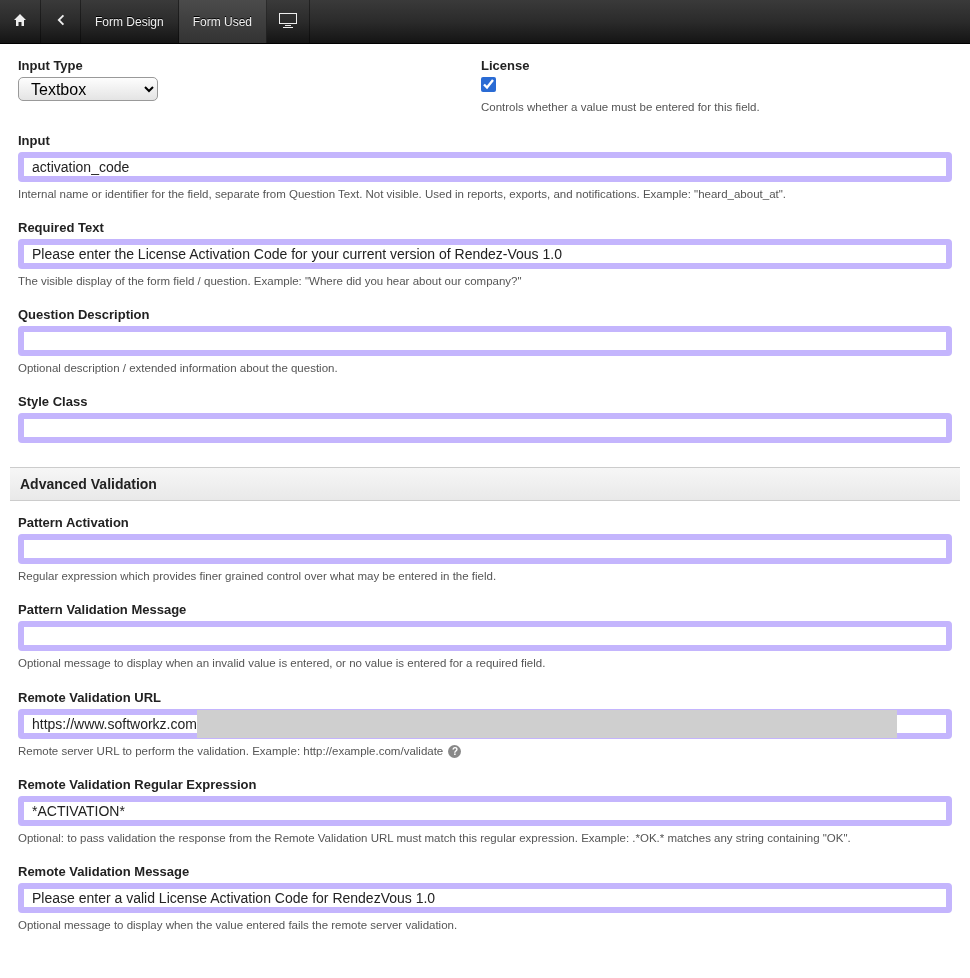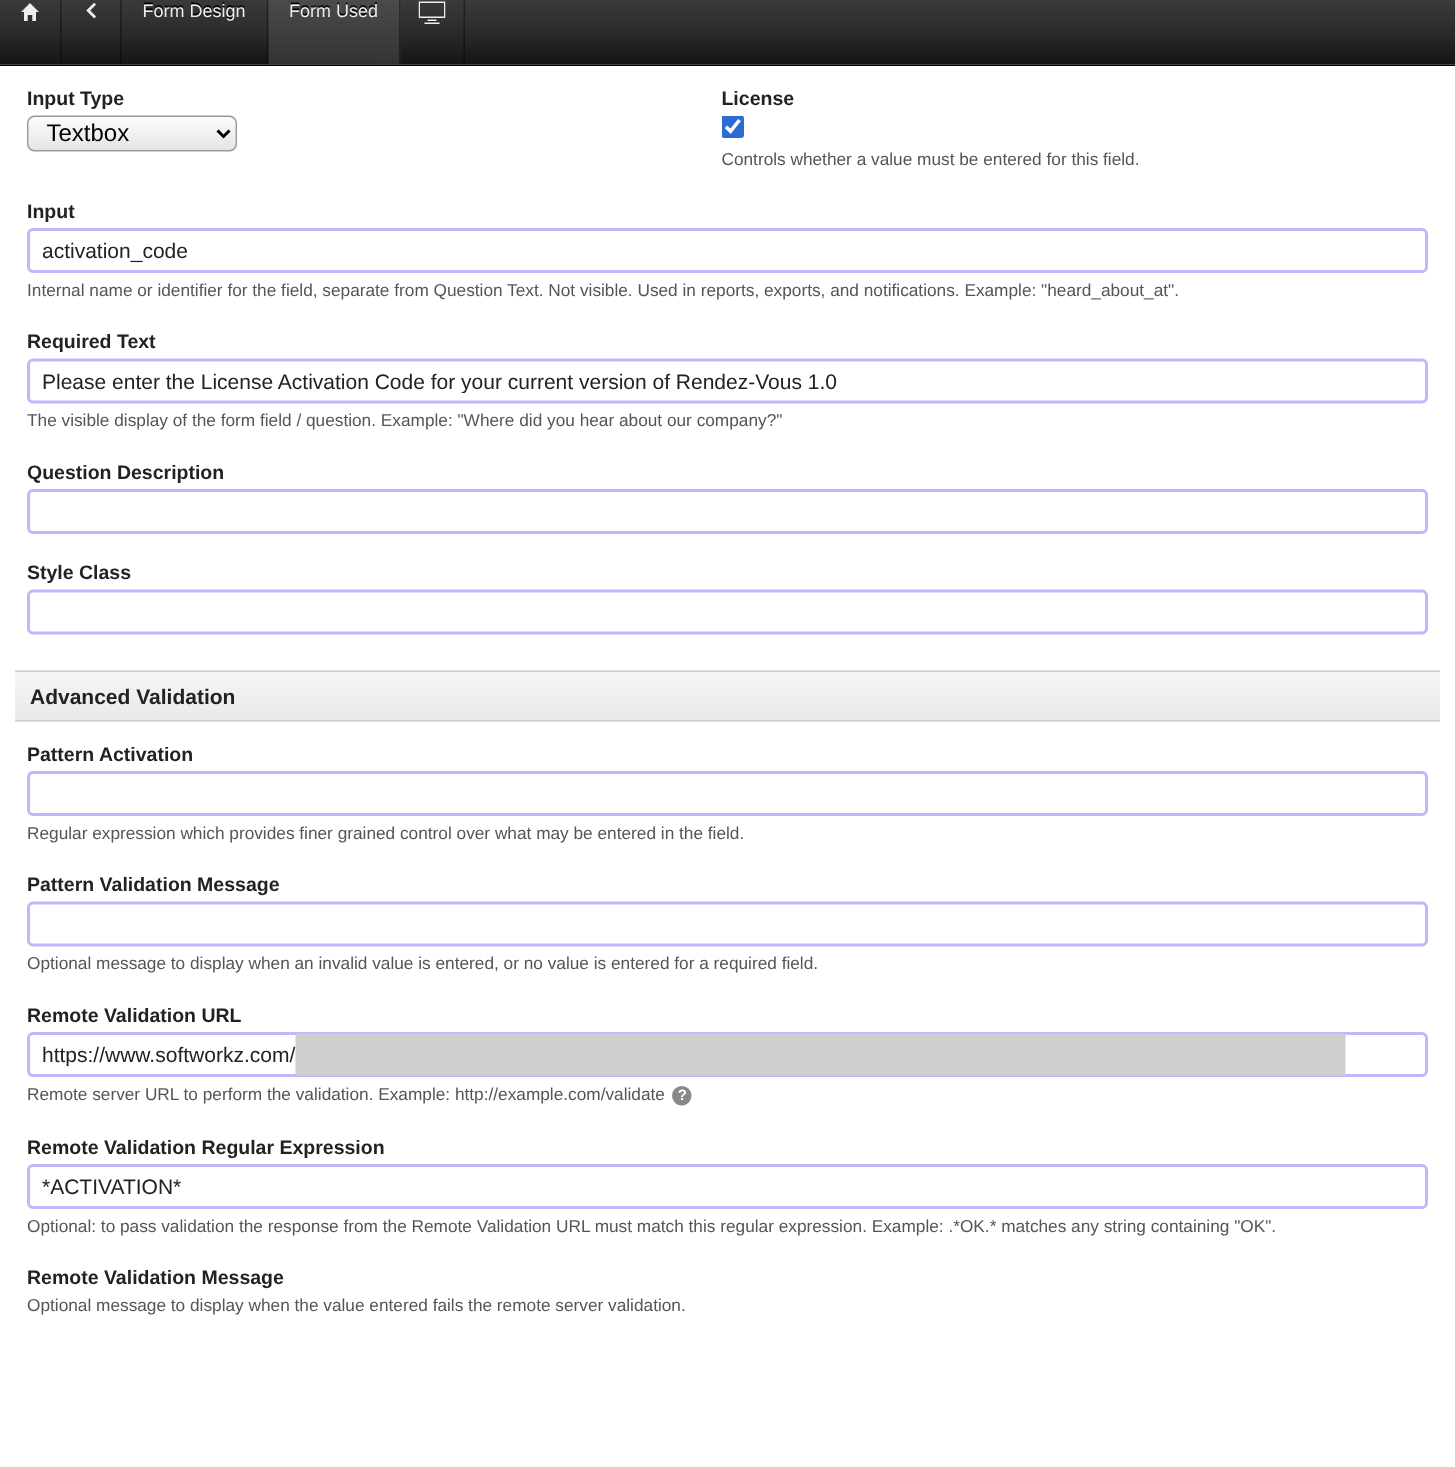--- a/index.html
+++ b/index.html
@@ -13,20 +13,21 @@
   
   .topbar {
     background: linear-gradient(to bottom, #3a3a3a 0%, #2b2b2b 50%, #141414 100%);
     height: 44px;
     display: flex;
     align-items: stretch;
     border-bottom: 1px solid #000;
   }
   .topbar-item {
     display: flex;
+    align-items: center;
     justify-content: center;
     padding: 0 14px;
     color: #eee;
     font-size: 12px;
     border-right: 1px solid rgba(0,0,0,0.4);
     text-shadow: 0 -1px 0 #000;
     cursor: pointer;
   }
   .topbar-item.icon-only { padding: 0 12px; min-width: 40px; }
   .topbar-item.active {
@@ -47,21 +48,21 @@
   }
   .help {
     font-size: 11.5px;
     color: #555;
     margin-top: 4px;
     line-height: 1.4;
   }
   input[type=text].txt, .txt {
     width: 100%;
     height: 30px;
-    border: 2px solid #c4b5fd;
+    border: 6px solid #c4b5fd;
     border-radius: 4px;
     padding: 4px 8px;
     font-size: 14px;
     color: #222;
     background: #fff;
   }
   select.sel {
     height: 24px;
     border: 1px solid #999;
     border-radius: 5px;
@@ -169,20 +170,21 @@
 
   <div class="field-block">
     <label class="field-label">Required Text</label>
     <input type="text" class="txt" value="Please enter the License Activation Code for your current version of Rendez-Vous 1.0" style="">
     <div class="help">The visible display of the form field / question. Example: "Where did you hear about our company?"</div>
   </div>
 
   <div class="field-block">
     <label class="field-label">Question Description</label>
     <input type="text" class="txt" value="" style="">
+    <div class="help">Optional description / extended information about the question.</div>
   </div>
 
   <div class="field-block">
     <label class="field-label">Style Class</label>
     <input type="text" class="txt" value="" style="">
   </div>
 
   <div class="section-hdr">Advanced Validation</div>
 
   <div class="field-block">
@@ -210,16 +212,17 @@
   </div>
 
   <div class="field-block">
     <label class="field-label">Remote Validation Regular Expression</label>
     <input type="text" class="txt" value="*ACTIVATION*" style="">
     <div class="help">Optional: to pass validation the response from the Remote Validation URL must match this regular expression. Example: .*OK.* matches any string containing "OK".</div>
   </div>
 
   <div class="field-block">
     <label class="field-label">Remote Validation Message</label>
+    <input type="text" class="txt" value="Please enter a valid License Activation Code for RendezVous 1.0" style="">
     <div class="help">Optional message to display when the value entered fails the remote server validation.</div>
   </div>
 
 </div>
 
 </body></html>

